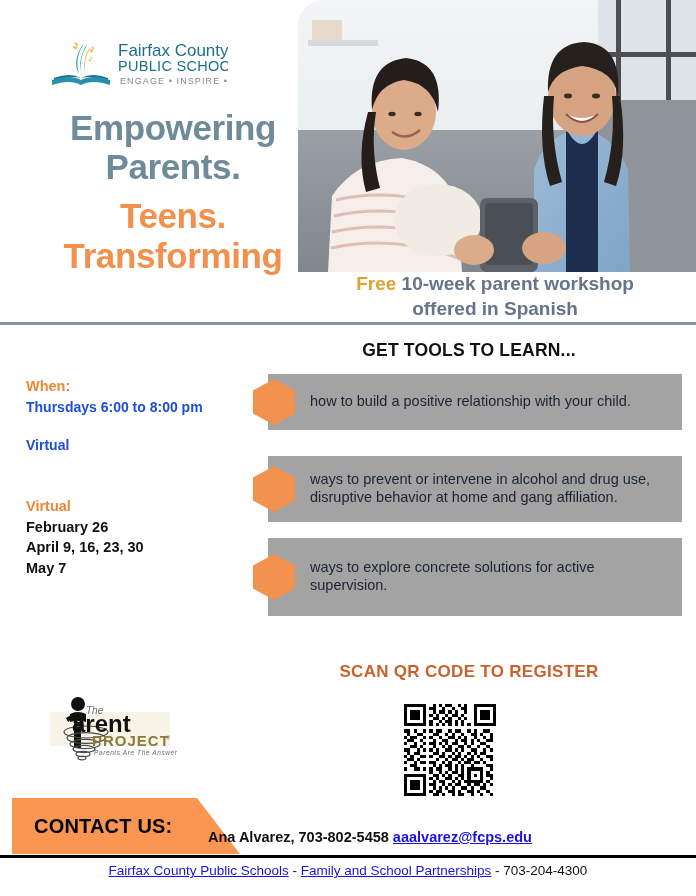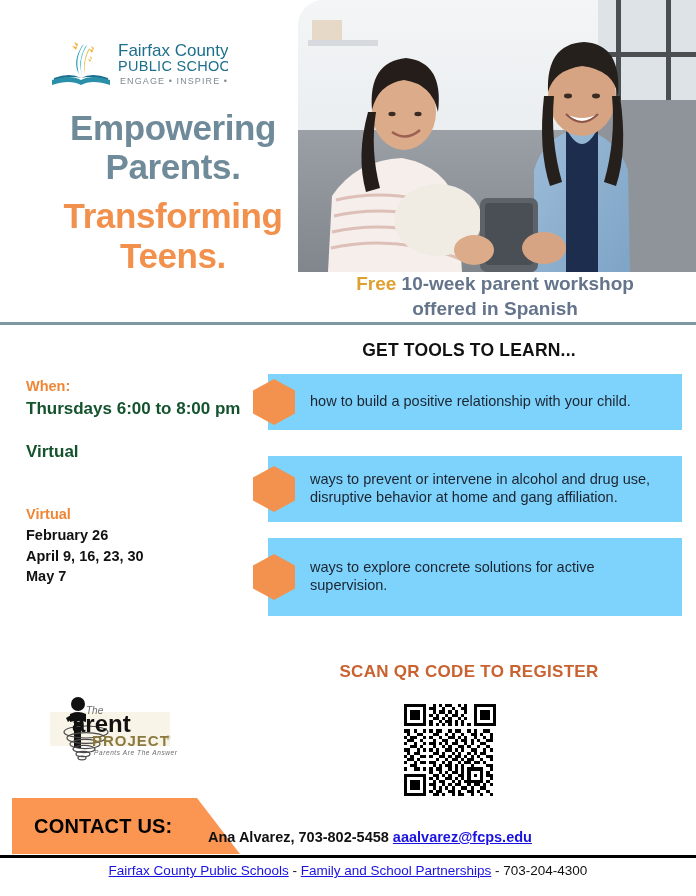--- a/index.html
+++ b/index.html
@@ -86,22 +86,22 @@
     width: 230px;
     color: #111111;
   }
   .info-label {
     color: #ef8636;
     font-size: 14.5px;
     font-weight: bold;
     line-height: 1.45;
   }
   .info-value {
-    color: #14532d;
-    font-size: 17px;
+    color: #1d4ed8;
+    font-size: 14px;
     font-weight: bold;
     line-height: 1.45;
   }
   .info-block { margin-bottom: 18px; }
   .date-line {
     color: #111111;
     font-size: 14.5px;
     font-weight: bold;
     line-height: 1.42;
   }
@@ -116,21 +116,21 @@
     font-size: 17.5px;
     font-weight: bold;
     color: #111111;
     letter-spacing: 0.2px;
   }
 
   .bullet-panel {
     position: absolute;
     left: 268px;
     width: 414px;
-    background: #7dd3fc;
+    background: #a3a3a3;
     display: flex;
     align-items: center;
   }
   .bullet-text {
     margin-left: 42px;
     margin-right: 14px;
     font-size: 14.5px;
     color: #1c2430;
     line-height: 1.22;
   }
@@ -314,22 +314,22 @@
     <text x="70" y="20" font-family="'Liberation Sans', sans-serif" font-size="17" fill="#1d6f8c">Fairfax County</text>
     <text x="70" y="35" font-family="'Liberation Sans', sans-serif" font-size="14.5" fill="#1d6f8c" letter-spacing="0.3">PUBLIC SCHOOLS</text>
     <text x="72" y="48" font-family="'Liberation Sans', sans-serif" font-size="9" fill="#7d8a92" letter-spacing="1.1">ENGAGE • INSPIRE • THRIVE</text>
   </svg>
 </div>
 
 <div id="headline">
   <div class="headline-line hl-blue">Empowering</div>
   <div class="headline-line hl-blue">Parents.</div>
   <div class="gap"></div>
+  <div class="headline-line hl-orange">Teens.</div>
   <div class="headline-line hl-orange">Transforming</div>
-  <div class="headline-line hl-orange">Teens.</div>
 </div>
 
 <div id="subtitle">
   <div><span class="free">Free</span><span> 10-week parent workshop</span></div>
   <div>offered in Spanish</div>
 </div>
 
 <div id="divider-top"></div>
 
 <div id="info-column">

